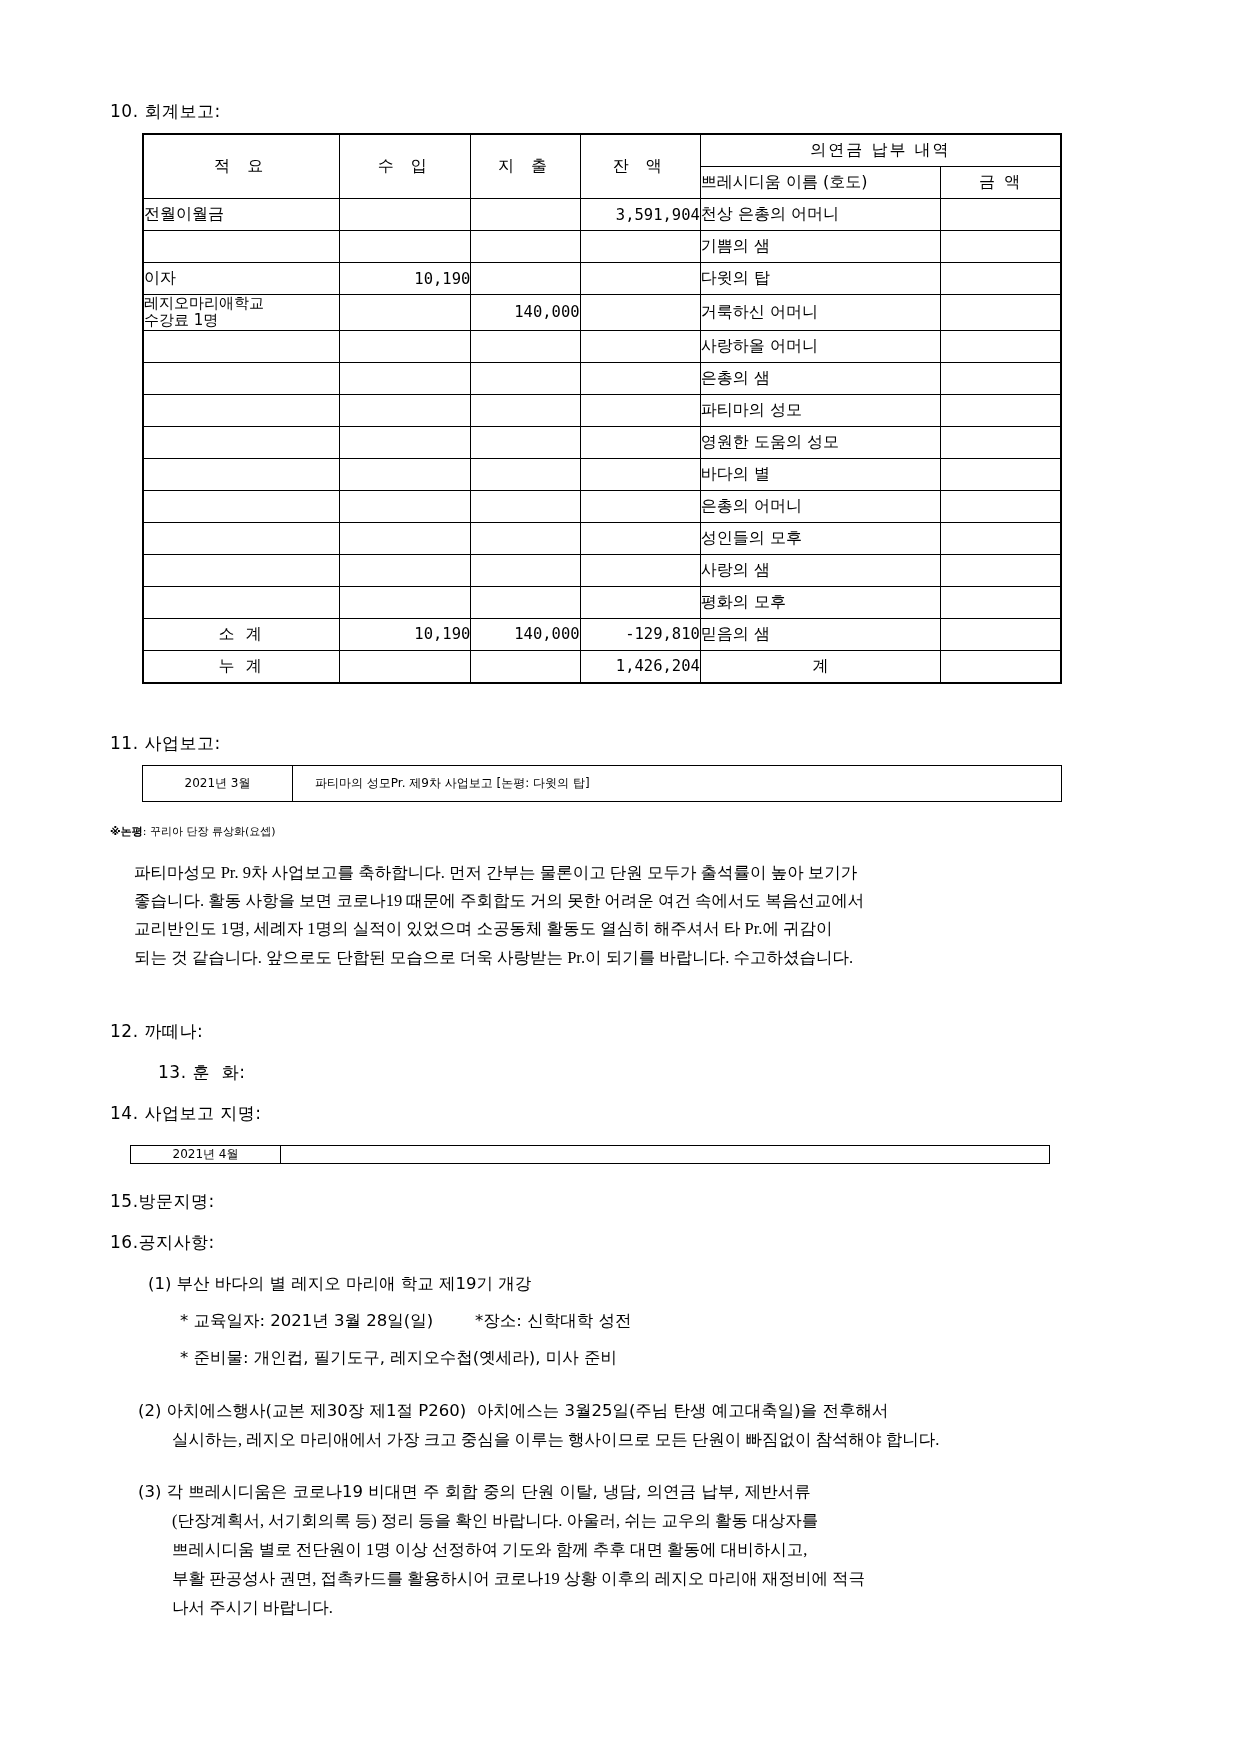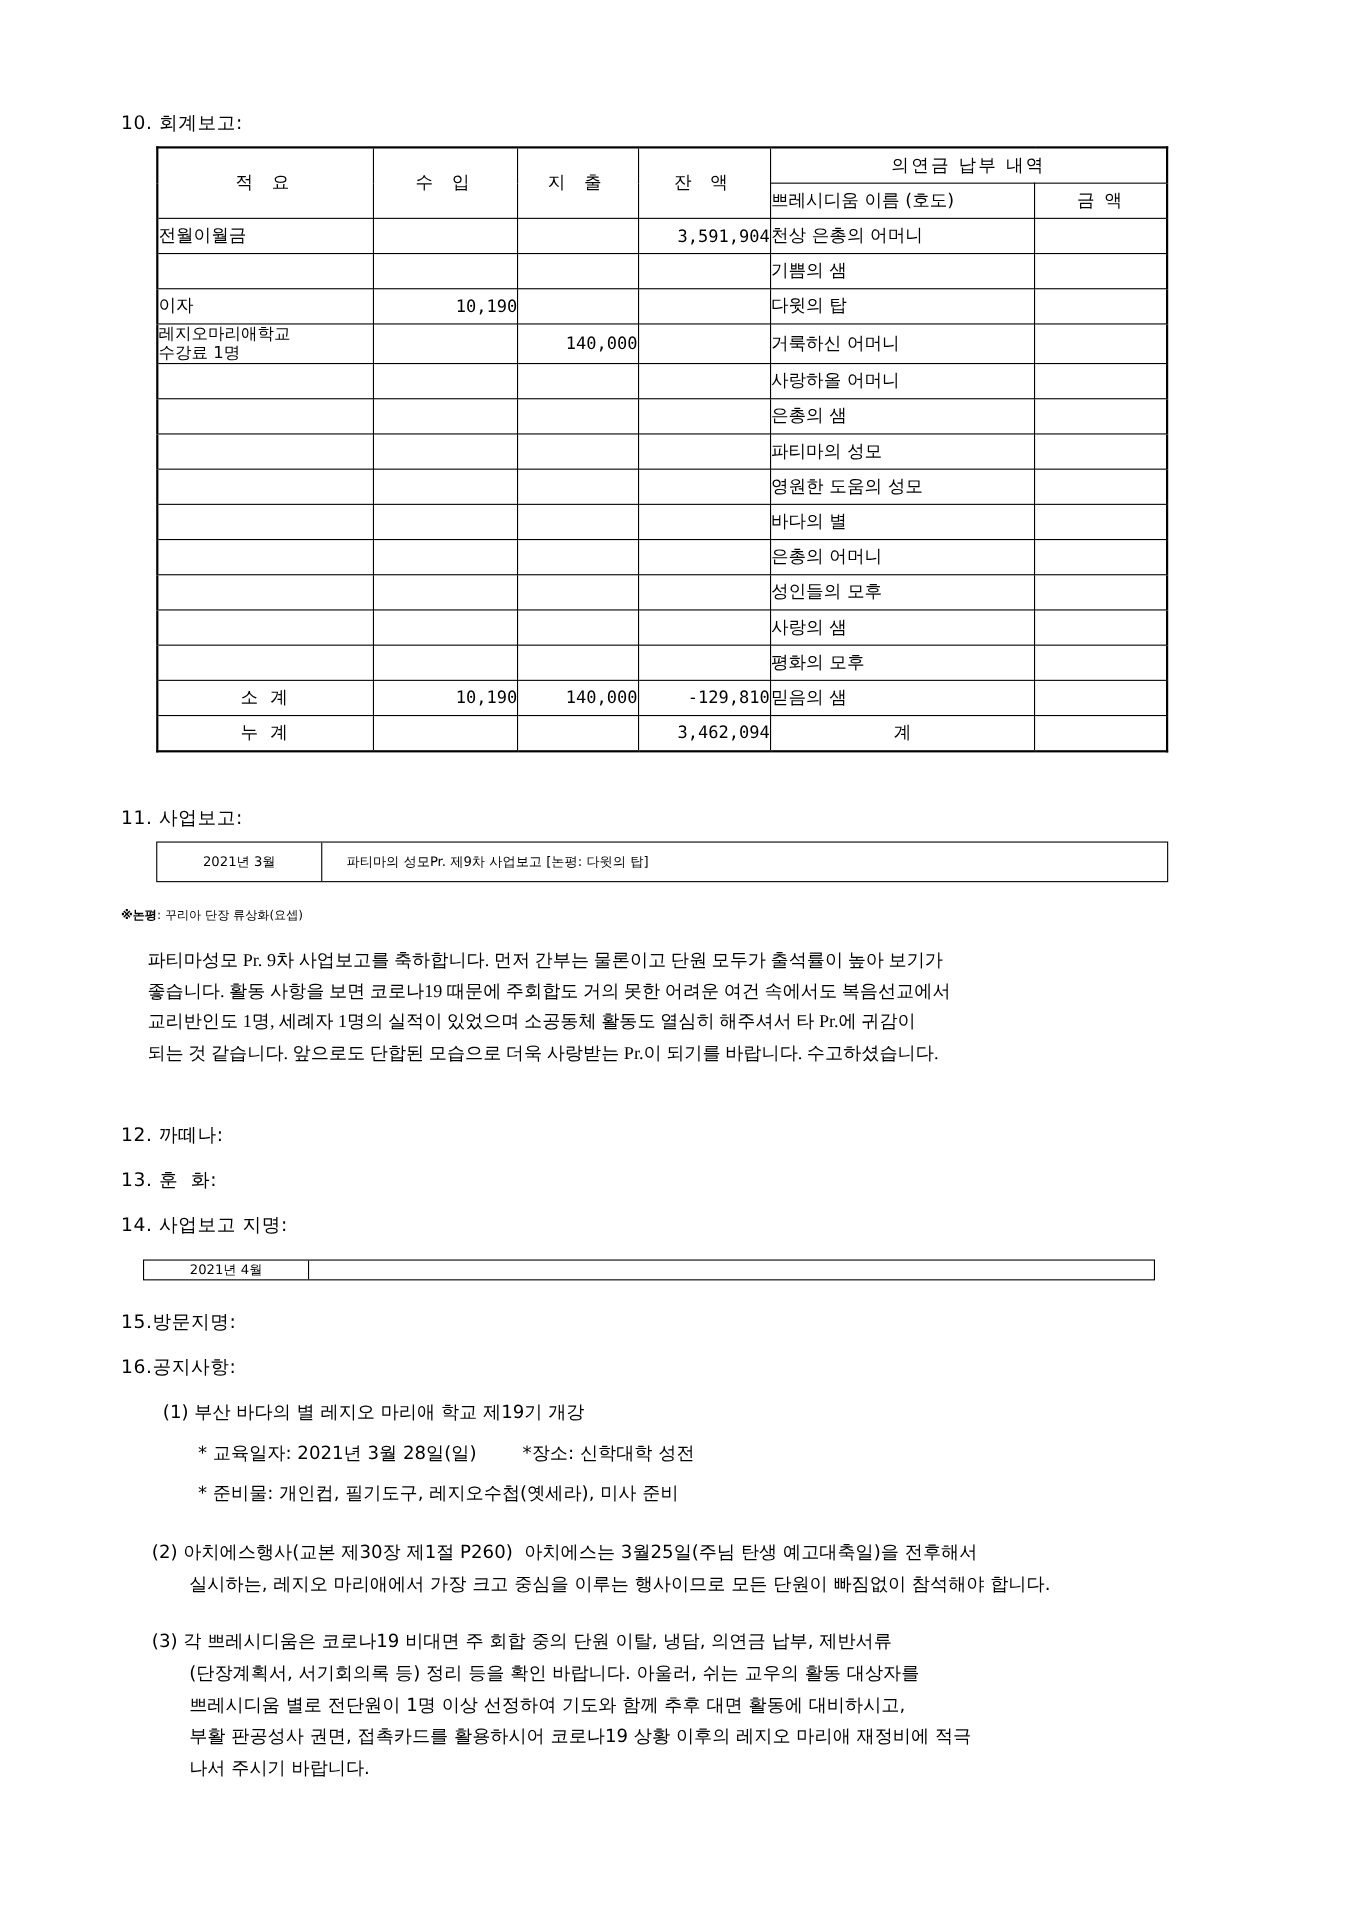--- a/index.html
+++ b/index.html
@@ -106,21 +106,21 @@
   .note-head b { font-weight: bold; }
 
   .item {
     font-size: 16.5px;
     line-height: 1.75;
     margin: 16px 0 0 0;
     white-space: pre-wrap;
   }
   .lvl1 { margin-left: 30px; text-indent: -30px; padding-left: 30px; }
   .lvl2 { margin-left: 70px; margin-top: 8px; }
-  .cont { margin-left: 62px; margin-top: 0; }
+  .cont { margin-left: 62px; margin-top: 0; font-family: Liberation Serif, serif; }
 
   .gap-s { height: 10px; }
   .gap-m { height: 22px; }
 </style>
 </head>
 <body>
 
 <div class="page">
 
   <div class="sec-head">10. 회계보고:</div>
@@ -271,21 +271,21 @@
         <td class="c-right cell-pad-r num">140,000</td>
         <td class="c-right cell-pad-r num">-129,810</td>
         <td class="c-left cell-pad-l kor">믿음의 샘</td>
         <td class="c-right cell-pad-r num outer-right"></td>
       </tr>
 
       <tr>
         <td class="c-center kor outer-left outer-bottom" style="letter-spacing:3px;">누 계</td>
         <td class="c-right cell-pad-r num outer-bottom"></td>
         <td class="c-right cell-pad-r num outer-bottom"></td>
-        <td class="c-right cell-pad-r num outer-bottom">3,462,094</td>
+        <td class="c-right cell-pad-r num outer-bottom">1,426,204</td>
         <td class="c-center kor outer-bottom">계</td>
         <td class="c-right cell-pad-r num outer-right outer-bottom"></td>
       </tr>
     </tbody>
   </table>
 
   <div class="gap-m"></div>
 
   <div class="sec-head spaced">11. 사업보고:</div>
   <div class="box">
@@ -295,21 +295,21 @@
 
   <div class="note-head"><b>※논평</b><span>: 꾸리아 단장 류상화(요셉)</span></div>
   <div class="para indent1" style="margin-top:4px;font-family:Liberation Serif, serif;">파티마성모 Pr. 9차 사업보고를 축하합니다. 먼저 간부는 물론이고 단원 모두가 출석률이 높아 보기가
 좋습니다. 활동 사항을 보면 코로나19 때문에 주회합도 거의 못한 어려운 여건 속에서도 복음선교에서
 교리반인도 1명, 세례자 1명의 실적이 있었으며 소공동체 활동도 열심히 해주셔서 타 Pr.에 귀감이
 되는 것 같습니다. 앞으로도 단합된 모습으로 더욱 사랑받는 Pr.이 되기를 바랍니다. 수고하셨습니다.</div>
 
   <div class="gap-m"></div>
 
   <div class="sec-head spaced">12. 까떼나:</div>
-  <div class="sec-head" style="margin-top:18px;">13. 훈  화:</div>
+  <div class="sec-head" style="margin-top:18px;margin-left:48px;">13. 훈  화:</div>
   <div class="sec-head" style="margin-top:18px;">14. 사업보고 지명:</div>
 
   <div class="gap-s"></div>
   <div class="box two-rows">
     <div class="date-cell">2021년 4월</div>
   </div>
 
   <div class="sec-head" style="margin-top:26px;">15.방문지명:</div>
   <div class="sec-head" style="margin-top:18px;">16.공지사항:</div>
 

